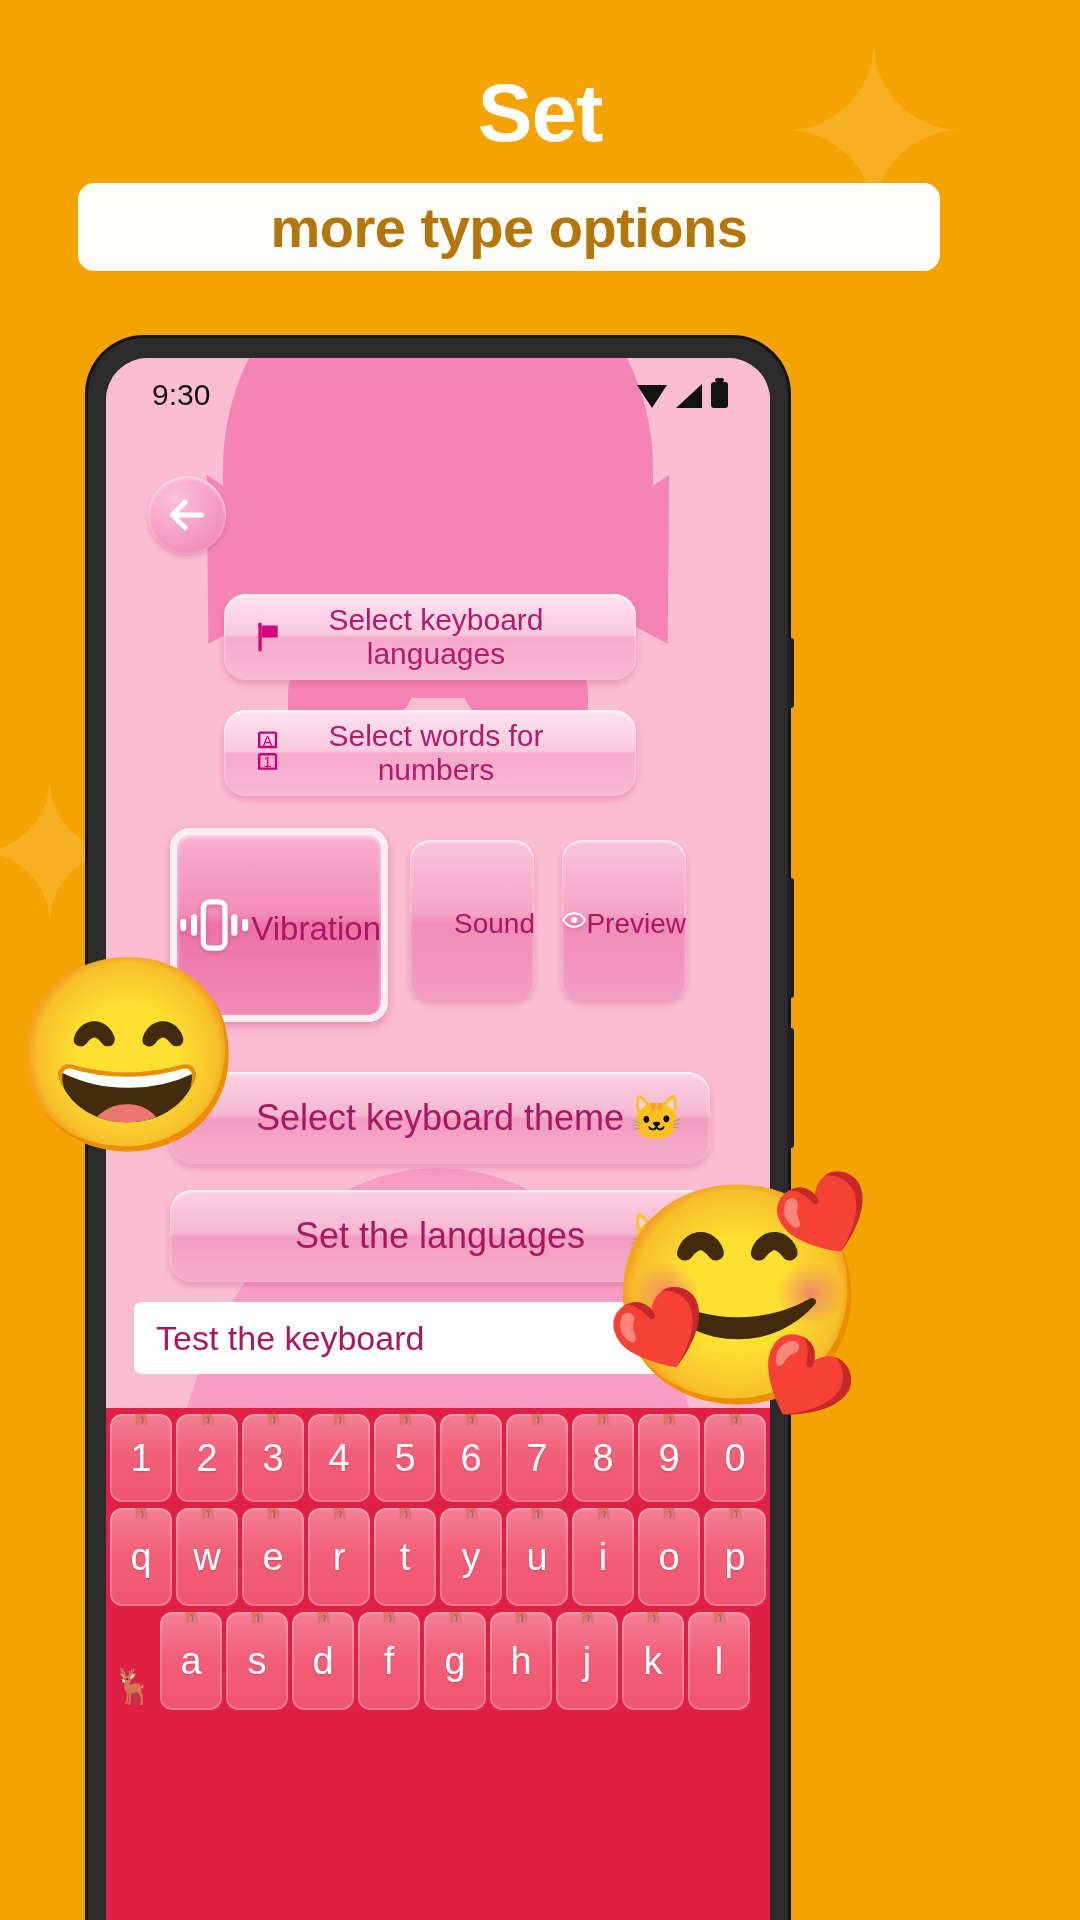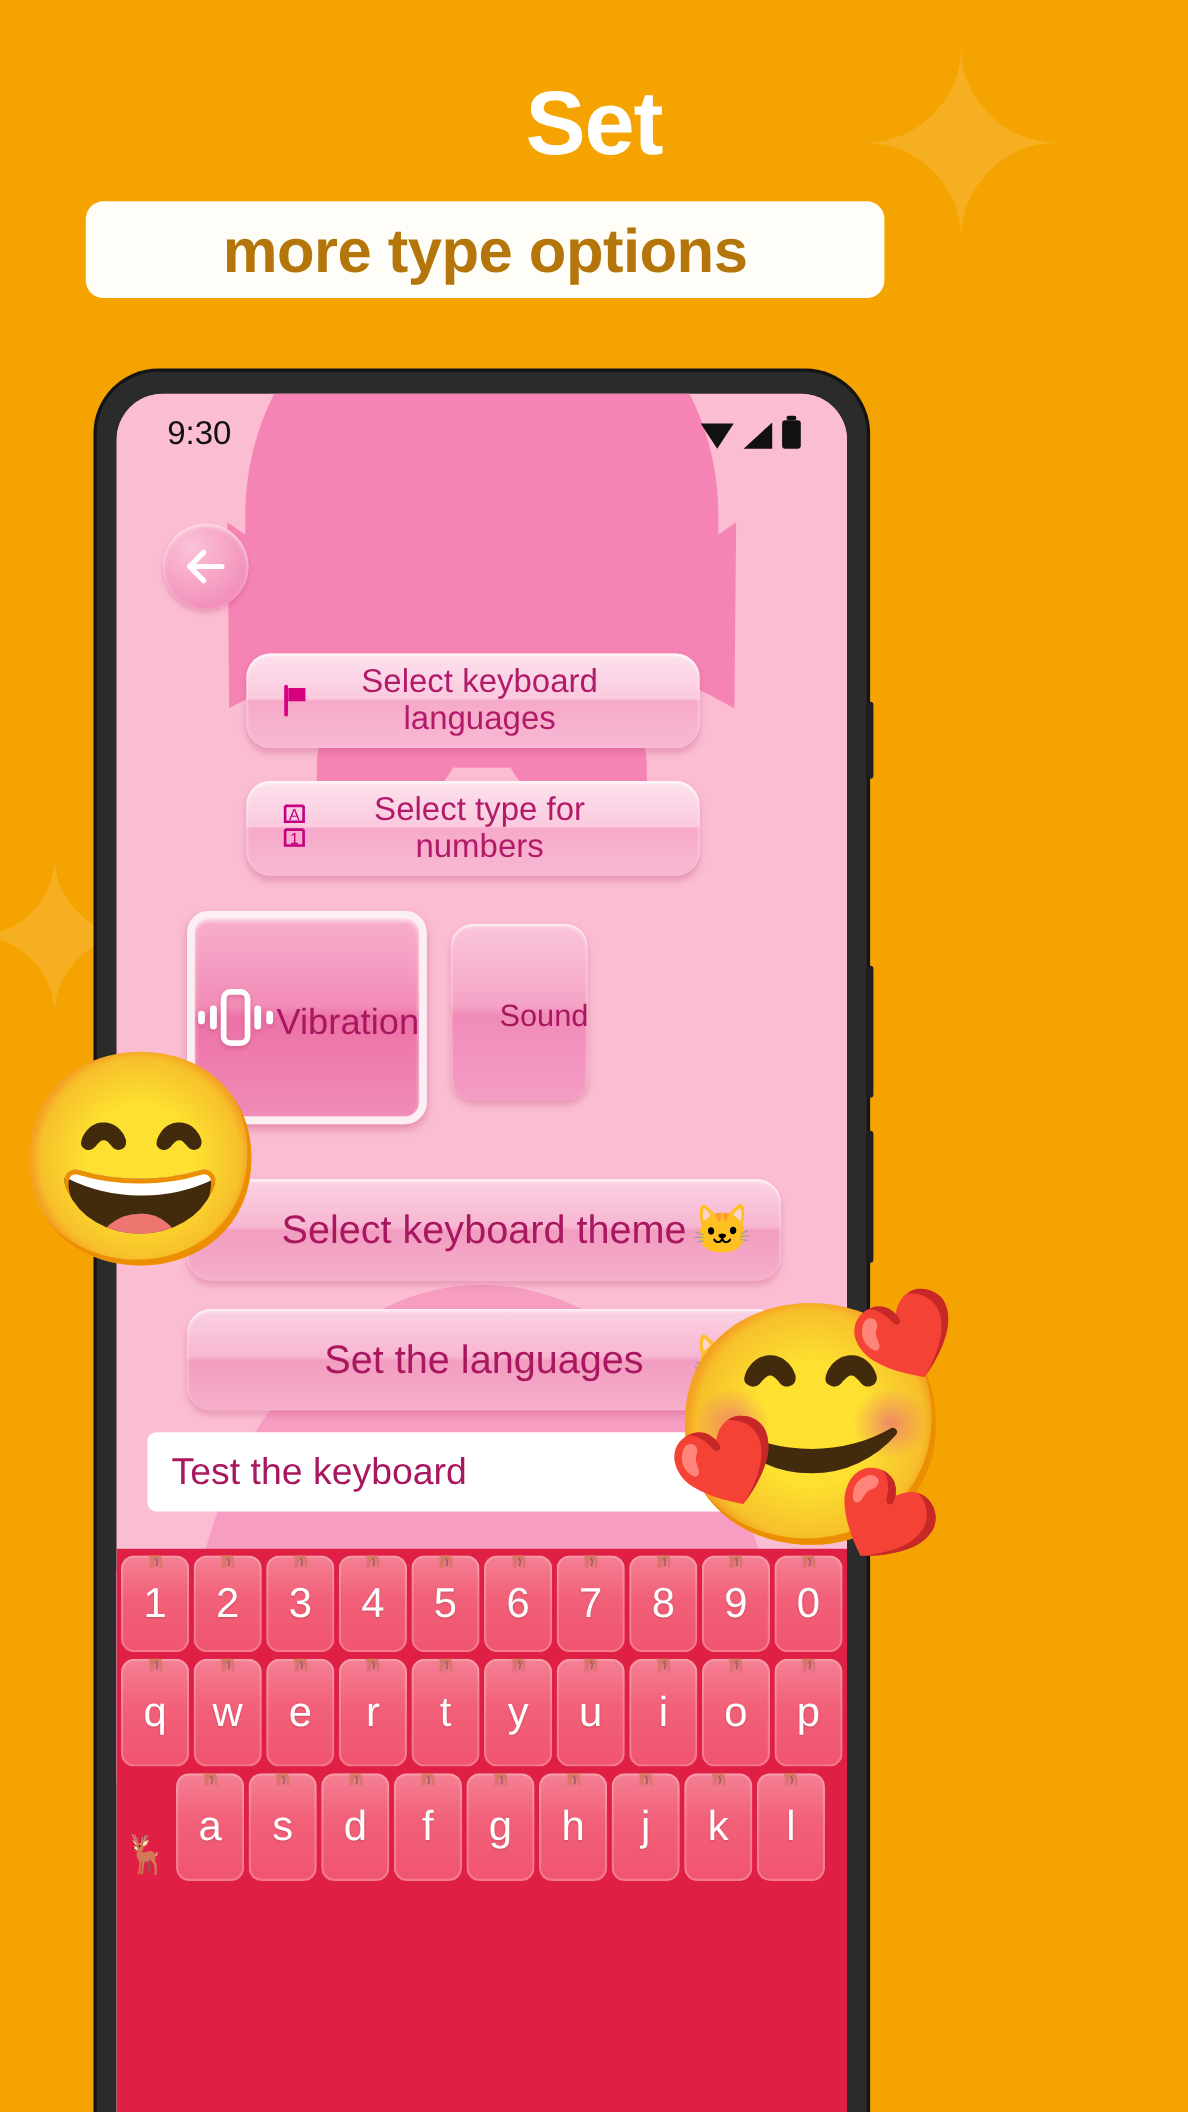--- a/index.html
+++ b/index.html
@@ -16,21 +16,21 @@
   .sp2 { top:760px; left:-30px; font-size:190px; }
 
   
   .headline {
     position:absolute; top:66px; left:0; width:1080px;
     text-align:center; color:#FFFFFF;
     font-size:82px; font-weight:bold; letter-spacing:-1px;
   }
   .subbanner {
     position:absolute; top:183px; left:78px;
-    width:726px; height:88px;
+    width:862px; height:88px;
     background:#FFFDF8; border-radius:16px;
     display:flex; align-items:center; justify-content:center;
   }
   .subbanner span {
     color:#B4760B; font-size:56px; font-weight:bold; letter-spacing:-.5px;
   }
 
   
   .phone {
     position:absolute; left:88px; top:338px;
@@ -267,21 +267,21 @@
 
     <div class="rowbtn r2">
       <span class="licon">
         <svg width="36" height="48" viewBox="0 0 26 40">
           <path d="M4 3h14M4 3v12h14V3" fill="none" stroke="#C40080" stroke-width="2"></path>
           <text x="11" y="14" font-size="12" fill="#C40080" text-anchor="middle" font-family="Liberation Sans, sans-serif">A</text>
           <path d="M4 21h14M4 21v12h14V21" fill="none" stroke="#C40080" stroke-width="2"></path>
           <text x="11" y="32" font-size="12" fill="#C40080" text-anchor="middle" font-family="Liberation Sans, sans-serif">1</text>
         </svg>
       </span>
-      <span class="lbl ltext">Select type for numbers</span>
+      <span class="lbl ltext">Select words for numbers</span>
     </div>
 
     <div class="tiles">
 
       <div class="tile main">
         <svg width="96" height="74" viewBox="0 0 48 36">
           <rect x="17" y="3" width="14" height="30" rx="4" fill="none" stroke="#fff" stroke-width="3.4"></rect>
           <rect x="9" y="11" width="4" height="14" rx="2" fill="#fff"></rect>
           <rect x="2" y="14" width="4" height="8" rx="2" fill="#fff"></rect>
           <rect x="35" y="11" width="4" height="14" rx="2" fill="#fff"></rect>
@@ -292,20 +292,27 @@
 
       <div class="tile small t-sound">
         <svg width="60" height="60" viewBox="0 0 24 24">
           <path d="M9 18V5.5l10-2.2V15" fill="none" stroke="#fff" stroke-width="2.4" stroke-linecap="round" stroke-linejoin="round"></path>
           <circle cx="6.6" cy="18" r="3.2" fill="#fff"></circle>
           <circle cx="16.6" cy="15.2" r="3.2" fill="#fff"></circle>
         </svg>
         <span class="tlabel">Sound</span>
       </div>
 
+      <div class="tile small t-preview">
+        <svg width="62" height="48" viewBox="0 0 28 18">
+          <path d="M1.5 9C4.5 3.5 9 1.2 14 1.2S23.5 3.5 26.5 9c-3 5.5-7.5 7.8-12.5 7.8S4.5 14.5 1.5 9z" fill="none" stroke="#fff" stroke-width="2.2"></path>
+          <circle cx="14" cy="9" r="3.4" fill="#fff"></circle>
+        </svg>
+        <span class="tlabel">Preview</span>
+      </div>
     </div>
 
     <div class="wide w1">
       <span class="wlabel">Select keyboard theme</span>
       <span class="catemoji">🐱</span>
     </div>
     <div class="wide w2">
       <span class="wlabel">Set the languages</span>
       <span class="catemoji">🐱</span>
     </div>

